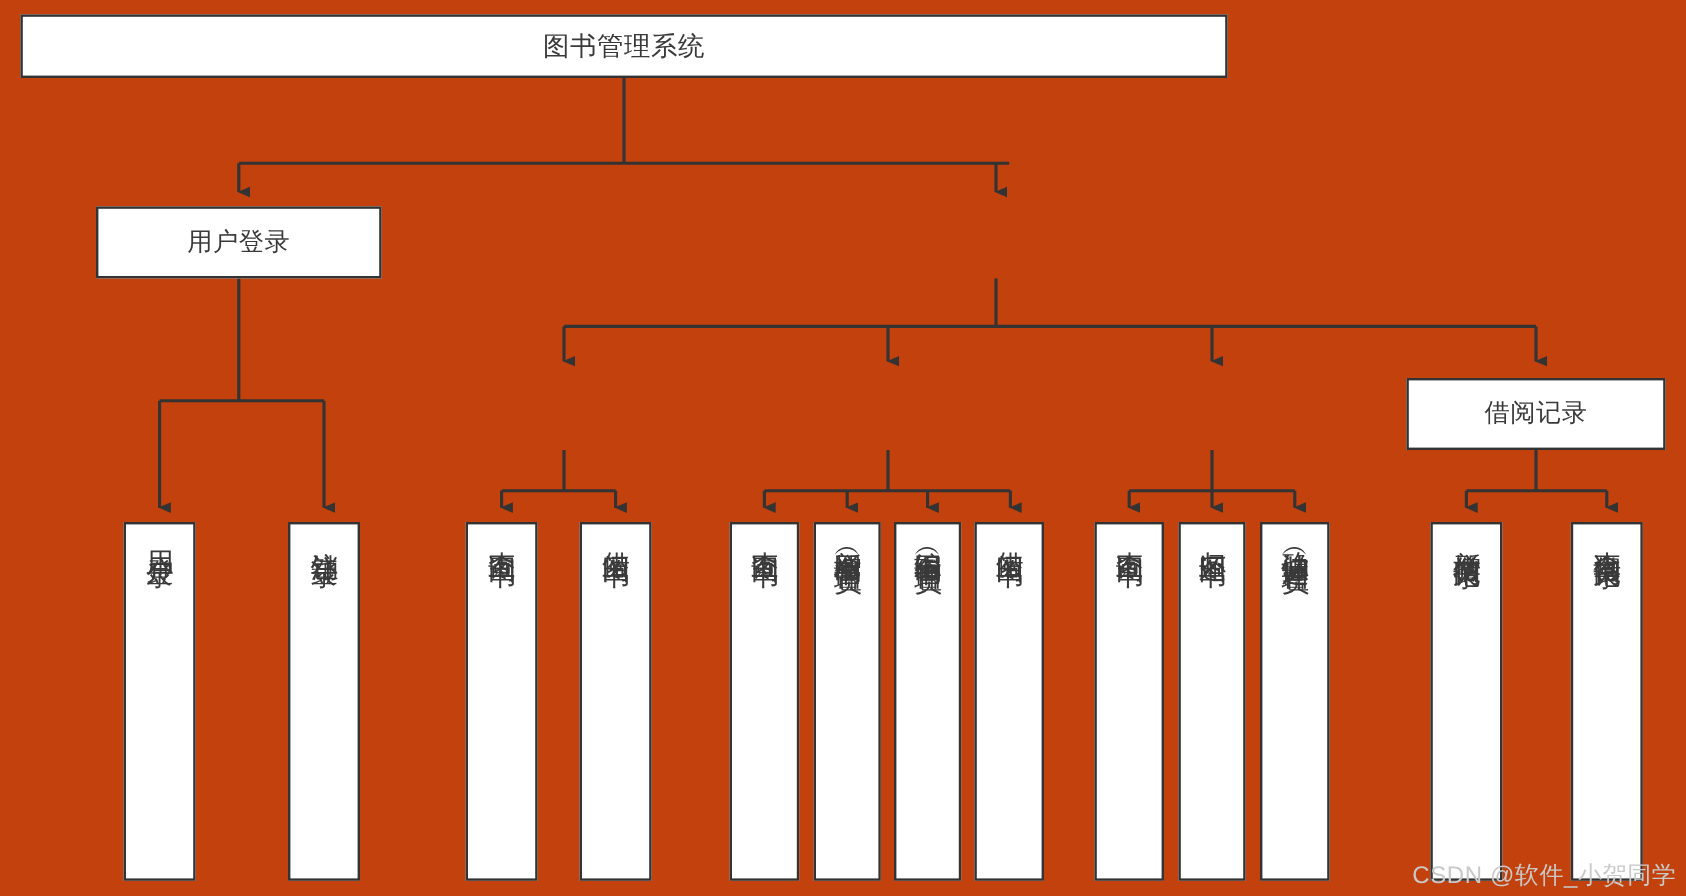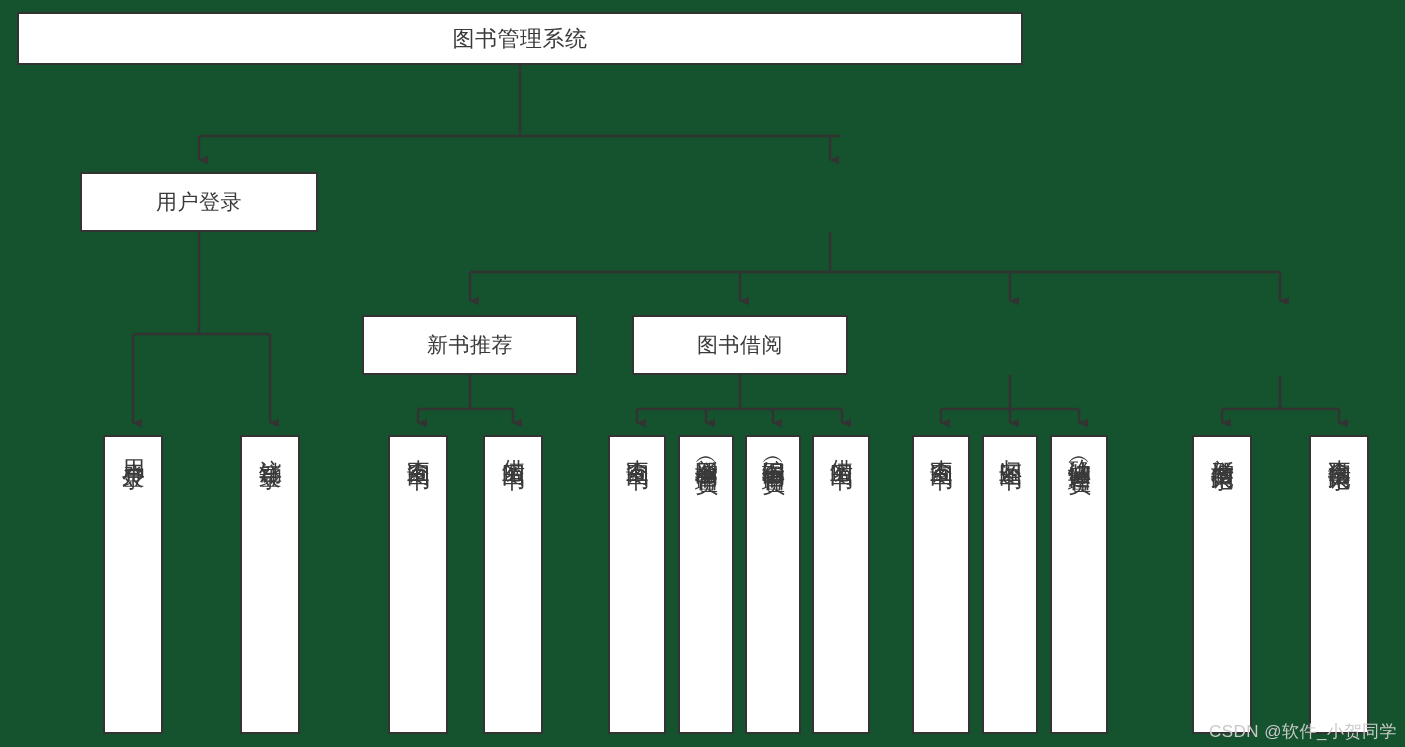--- a/index.html
+++ b/index.html
@@ -6,21 +6,21 @@
   html,body{margin:0;padding:0;background:#ffffff;}
   body{
     font-family:"Liberation Sans","DejaVu Sans",sans-serif;
     color:#3a3a3a;
     -webkit-font-smoothing:antialiased;
   }
   #canvas{
     position:relative;
     width:1405px;
     height:747px;
-    background:#14532d;
+    background:#c2410c;
     overflow:hidden;
   }
   
   #wires{
     position:absolute;
     left:0; top:0;
     width:1405px; height:747px;
     pointer-events:none;
   }
   
@@ -65,21 +65,21 @@
     margin:0 auto;
   }
   
   .node.v.tall .label{ letter-spacing:2px; }
 
   
   #watermark{
     position:absolute;
     right:8px;
     bottom:4px;
-    font-size:17px;
+    font-size:20px;
     color:#c9c9c9;
     letter-spacing:0.5px;
     z-index:6;
     white-space:nowrap;
     user-select:none;
   }
 </style>
 </head>
 <body>
 
@@ -136,25 +136,22 @@
   </svg>
 
   <div class="node h root" style="left:17px;top:12px;width:1006px;height:53px;">
     <span class="label">图书管理系统</span>
   </div>
 
   <div class="node h" style="left:80px;top:172px;width:238px;height:60px;">
     <span class="label">用户登录</span>
   </div>
 
-  <div class="node h" style="left:362px;top:315px;width:216px;height:60px;">
-    <span class="label">新书推荐</span>
-  </div>
-  <div class="node h" style="left:632px;top:315px;width:216px;height:60px;">
-    <span class="label">图书借阅</span>
+  <div class="node h" style="left:1172px;top:315px;width:216px;height:60px;">
+    <span class="label">借阅记录</span>
   </div>
 
   <div class="node v" style="left:103px;top:435px;width:60px;height:299px;">
     <span class="label">用户登录</span>
   </div>
   <div class="node v" style="left:240px;top:435px;width:60px;height:299px;">
     <span class="label">注销登录</span>
   </div>
 
   <div class="node v" style="left:388px;top:435px;width:60px;height:299px;">

